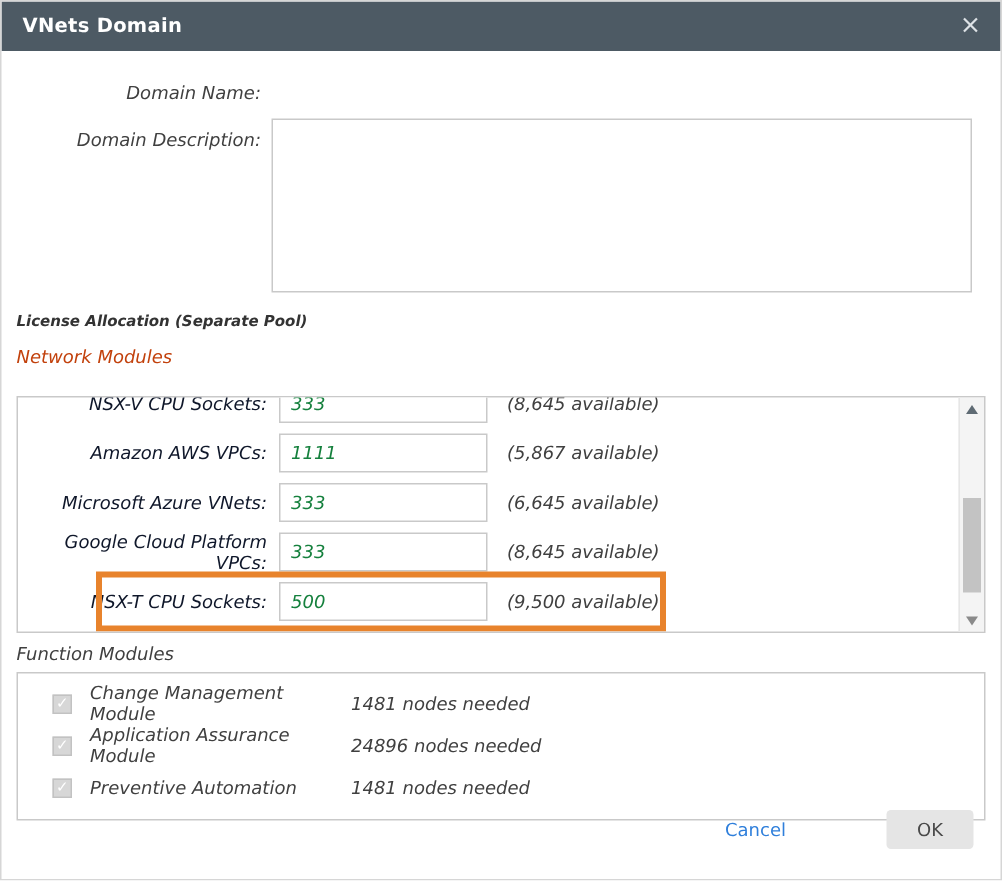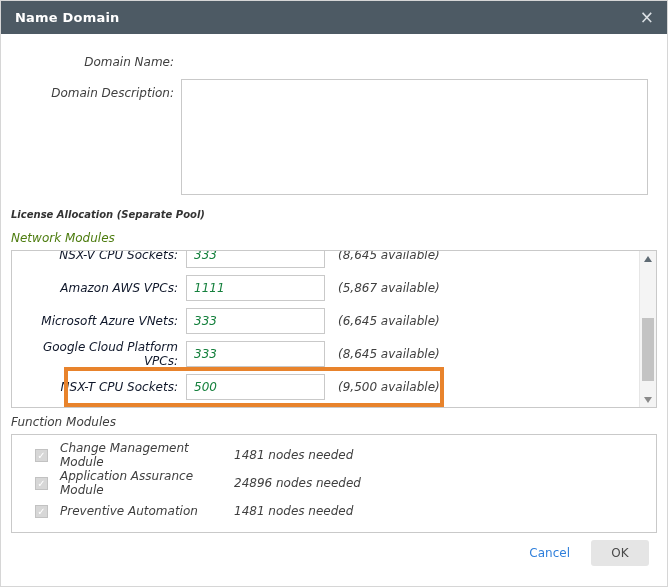--- a/index.html
+++ b/index.html
@@ -35,21 +35,21 @@
   .text-input {
     border: 1px solid #c9c9c9; height: 28px; width: 467px;
     padding: 0 9px; font: inherit; color: #333; outline: none;
   }
   .desc-area {
     border: 1px solid #c9c9c9; height: 116px; width: 467px;
     resize: none; font: inherit; color: #333; padding: 6px 9px; outline: none;
   }
 
   .section-title { font-weight: bold; color: #333; margin: 14px 0 11px 0; font-size: 10px; }
-  .group-label { margin-bottom: 5px; color: #4d7c0f; }
+  .group-label { margin-bottom: 19px; color: #c2410c; }
 
   .scroll-box {
     position: relative;
     border: 1px solid #c9c9c9;
     height: 158px;
     overflow: hidden;
   }
   .rows { margin-top: -13px; padding-right: 17px; }
   .mod-row { display: flex; align-items: center; height: 33px; }
   .mod-row .mlabel { flex: 0 0 174px; text-align: right; padding-right: 8px; color: #0f172a; }
@@ -82,35 +82,35 @@
   .checkbox {
     width: 13px; height: 13px; background: #d7d7d7; border: 1px solid #c2c2c2;
     color: #fff; font-size: 10px; line-height: 12px; text-align: center;
     flex: 0 0 13px;
   }
   .func-name { margin-left: 12px; width: 174px; color: #404040; }
   .func-nodes { color: #404040; }
 
   .footer {
     position: absolute; right: 18px; bottom: 20px;
-    display: flex; align-items: center;
+    display: flex; align-items: center; gap: 46px;
   }
   .cancel-link { color: #2f7fdb; cursor: pointer; margin-right: 21px; }
   .ok-btn {
     background: #e5e5e5; border: none; border-radius: 3px;
     width: 58px; height: 26px; font: inherit; color: #4a4a4a; cursor: pointer;
   }
 </style>
 </head>
 <body>
 
 <div class="dialog">
 
   <div class="titlebar">
-    <span class="titlebar-title">Name Domain</span>
+    <span class="titlebar-title">VNets Domain</span>
     <span class="close-btn">×</span>
   </div>
 
   <div class="body">
 
     <div class="form-row">
       <span class="flabel">Domain Name:</span>
     </div>
 
     <div class="form-row">

